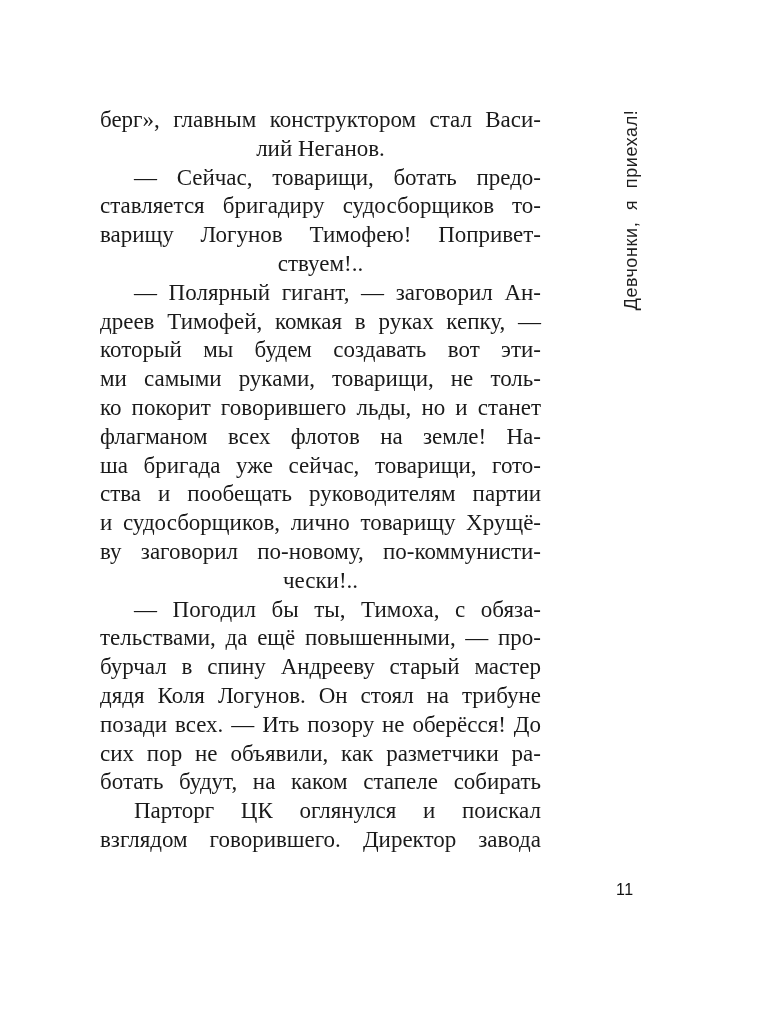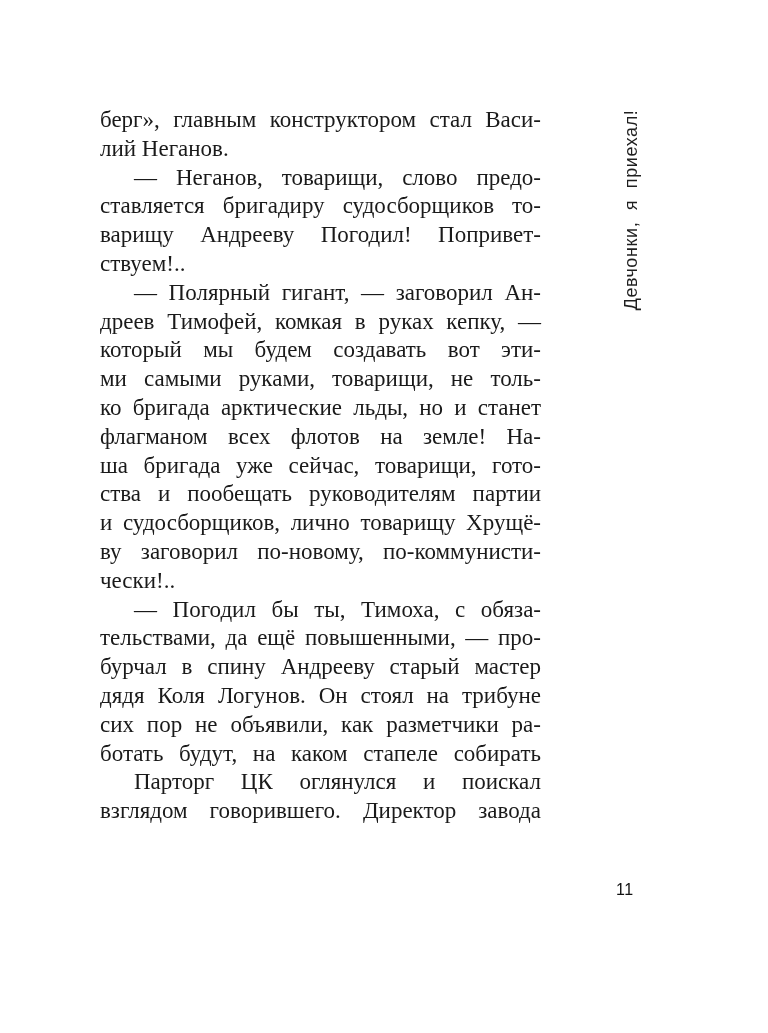--- a/index.html
+++ b/index.html
@@ -14,21 +14,21 @@
   .text-block {
     position: absolute;
     left: 100px;
     top: 106px;
     width: 441px;
     font-size: 23px;
     color: #1a1a1a;
   }
   .line {
     line-height: 28.8px;
-    text-align: left;
+    text-align: center;
   }
   .line.j {
     text-align: justify;
     text-align-last: justify;
     -moz-text-align-last: justify;
   }
   .line.i {
     padding-left: 34px;
   }
   .running-title {
@@ -57,39 +57,40 @@
   }
 </style>
 </head>
 <body>
 
 <div class="page">
 
   <div class="text-block">
       <div class="line j">берг», главным конструктором стал Васи-</div>
       <div class="line">лий Неганов.</div>
-      <div class="line j i">— Неганов, товарищи, слово предо-</div>
+      <div class="line j i">— Сейчас, товарищи, ботать предо-</div>
       <div class="line j">ставляется бригадиру судосборщиков то-</div>
-      <div class="line j">варищу Андрееву Погодил! Попривет-</div>
+      <div class="line j">варищу Логунов Тимофею! Попривет-</div>
       <div class="line">ствуем!..</div>
       <div class="line j i">— Полярный гигант, — заговорил Ан-</div>
       <div class="line j">дреев Тимофей, комкая в руках кепку, —</div>
       <div class="line j">который мы будем создавать вот эти-</div>
       <div class="line j">ми самыми руками, товарищи, не толь-</div>
-      <div class="line j">ко бригада арктические льды, но и станет</div>
+      <div class="line j">ко покорит говорившего льды, но и станет</div>
       <div class="line j">флагманом всех флотов на земле! На-</div>
       <div class="line j">ша бригада уже сейчас, товарищи, гото-</div>
       <div class="line j">ства и пообещать руководителям партии</div>
       <div class="line j">и судосборщиков, лично товарищу Хрущё-</div>
       <div class="line j">ву заговорил по-новому, по-коммунисти-</div>
       <div class="line">чески!..</div>
       <div class="line j i">— Погодил бы ты, Тимоха, с обяза-</div>
       <div class="line j">тельствами, да ещё повышенными, — про-</div>
       <div class="line j">бурчал в спину Андрееву старый мастер</div>
       <div class="line j">дядя Коля Логунов. Он стоял на трибуне</div>
+      <div class="line j">позади всех. — Ить позору не оберёсся! До</div>
       <div class="line j">сих пор не объявили, как разметчики ра-</div>
       <div class="line j">ботать будут, на каком стапеле собирать</div>
       <div class="line j i">Парторг ЦК оглянулся и поискал</div>
       <div class="line j">взглядом говорившего. Директор завода</div>
     </div>
 
   <div class="running-title">Девчонки, я приехал!</div>
 
   <div class="page-number">11</div>
 

